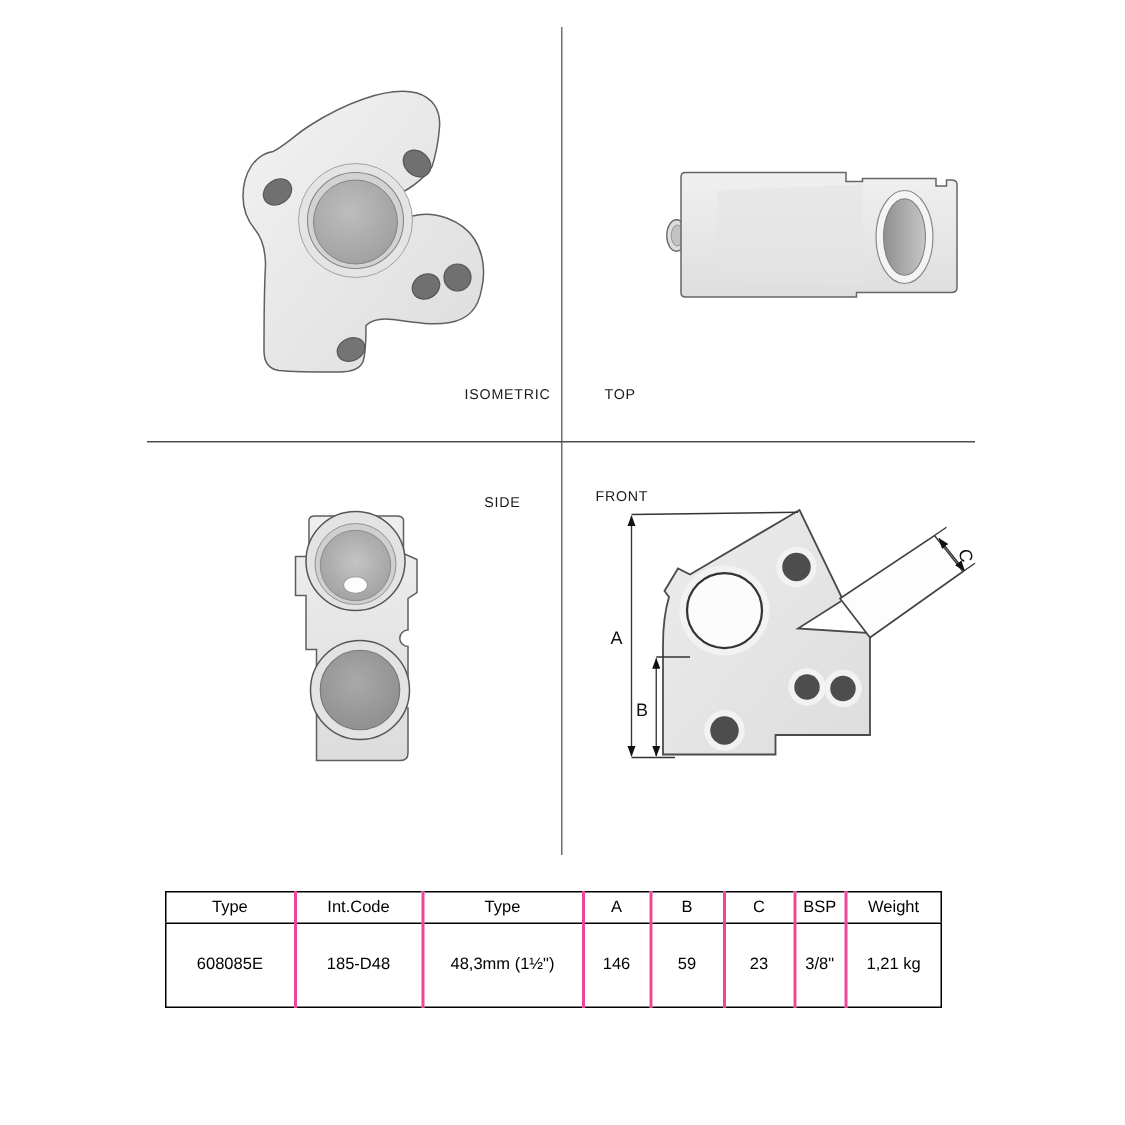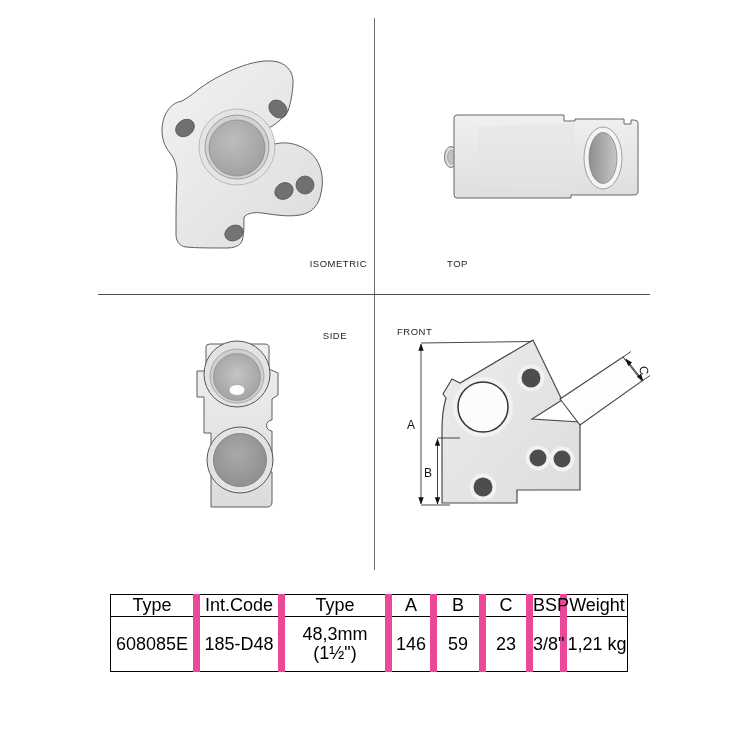--- a/index.html
+++ b/index.html
@@ -4,36 +4,36 @@
 <style>
   html,body{margin:0;padding:0;background:#fff;}
   .canvas{
     position:relative;width:750px;height:750px;background:#ffffff;
     font-family:"Liberation Sans", sans-serif;overflow:hidden;color:#111;
   }
   .divider-v{position:absolute;left:374px;top:18px;width:1px;height:552px;background:#6e6e6e;}
   .divider-h{position:absolute;left:98px;top:294px;width:552px;height:1px;background:#4d4d4d;}
   .vlabel{position:absolute;font-size:9.5px;letter-spacing:0.5px;color:#1c1c1c;white-space:nowrap;}
   .lbl-iso{right:383px;top:258px;}
-  .lbl-top{left:403px;top:258px;margin-left:44px;}
+  .lbl-top{left:403px;top:258px;}
   .lbl-side{right:403px;top:330px;}
   .lbl-front{left:397px;top:326px;}
   .view{position:absolute;}
   .v-iso{left:140px;top:45px;}
   .v-top{left:438px;top:103px;}
   .v-side{left:190px;top:333px;}
   .v-front{left:390px;top:328px;}
   table.spec{
     position:absolute;left:110px;top:594px;width:517px;height:78px;
     border-collapse:collapse;table-layout:fixed;text-align:center;
-    font-size:18px;color:#000;border:1.6px solid #000;padding-left:11px;
+    font-size:11px;color:#000;border:1.6px solid #000;padding-left:11px;
   }
   table.spec th{font-weight:400;border-bottom:1.5px solid #000;height:20px;padding:0;}
   table.spec td{height:19px;padding:0;line-height:19px;}
-  table.spec th+th, table.spec td+td{border-left:7px solid #ec4899;}
+  table.spec th+th, table.spec td+td{border-left:2px solid #ec4899;}
   .dimtext{font-size:12px;fill:#111;}
 </style>
 </head>
 <body>
 
 <div class="canvas">
 
   <div class="divider-v"></div>
   <div class="divider-h"></div>
 

